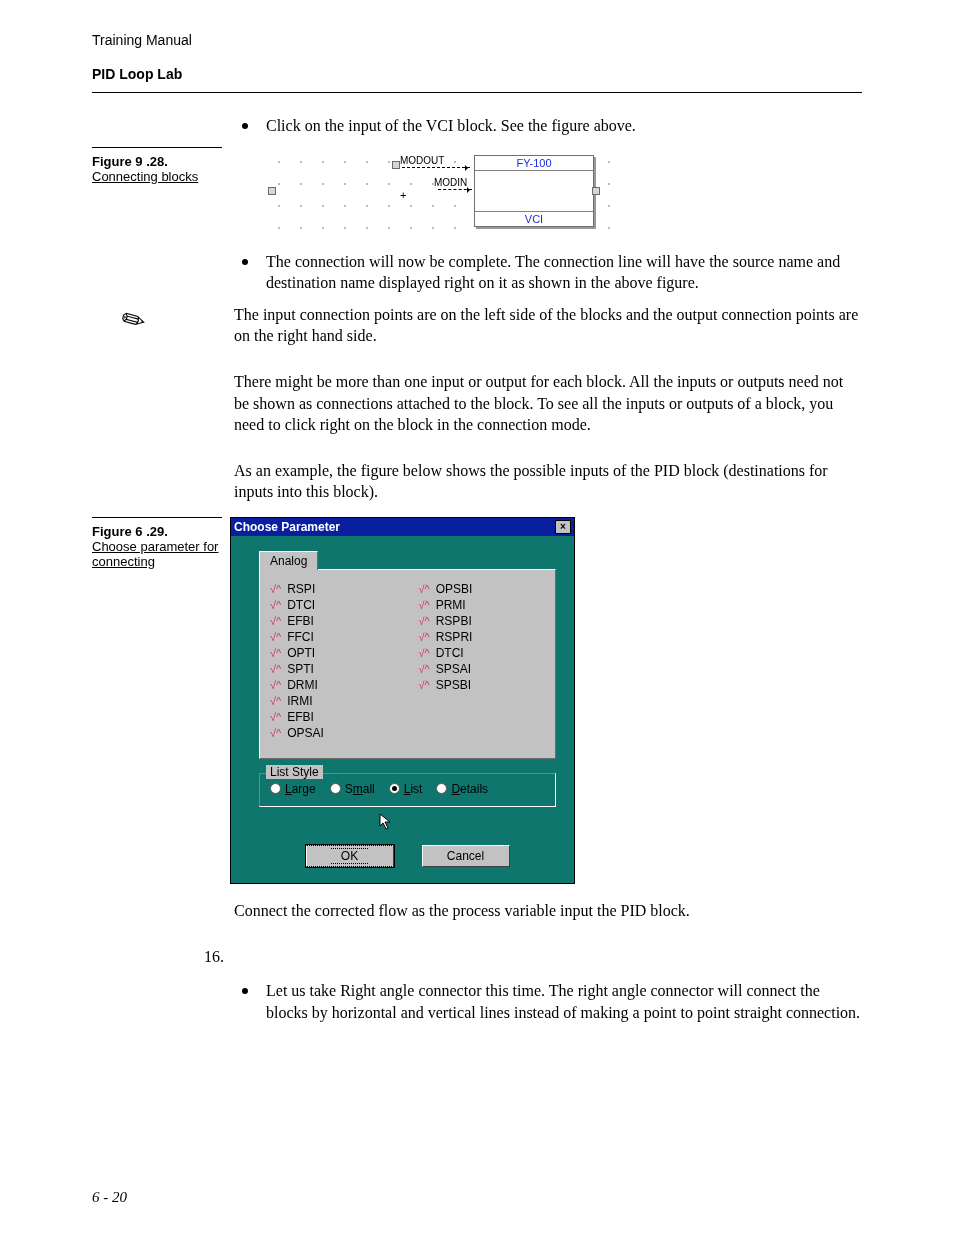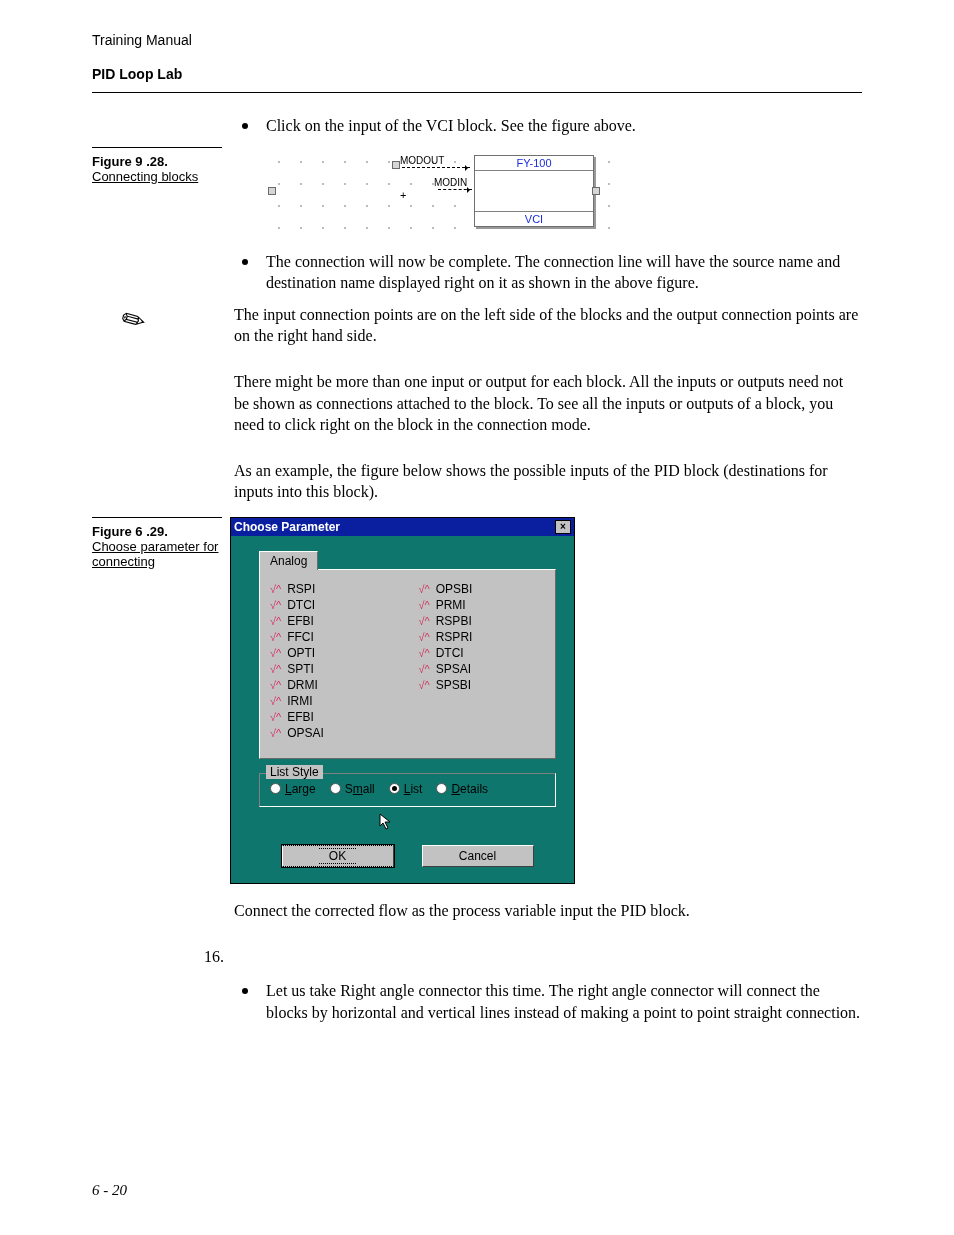--- a/index.html
+++ b/index.html
@@ -60,21 +60,21 @@
   .step-row {
     display: flex;
     align-items: flex-start;
     margin: 16px 0 10px 0;
   }
   .step-num { width: 44px; text-align: right; padding-right: 10px; margin-left: -54px; margin-top: 48px; }
   .step-body { flex: 1; line-height: 1.35; }
   .footer {
     position: absolute;
     left: 92px;
-    bottom: 36px;
+    bottom: 29px;
     font-style: italic;
     font-family: "Times New Roman", serif;
     font-size: 15px;
   }
 
   
   .diagram628 {
     width: 360px;
     height: 86px;
     position: relative;
@@ -257,21 +257,21 @@
   }
   .cursor-arrow svg { width: 14px; height: 18px; }
   .dlg-btn-row {
     display: flex;
     justify-content: center;
     gap: 28px;
     margin-top: 14px;
   }
   .dlg-btn {
     width: 78px;
-    padding: 3px 16px;
+    padding: 3px 4px;
     text-align: center;
     background: #c2c2c2;
     border-top: 1px solid #fff;
     border-left: 1px solid #fff;
     border-right: 1px solid #404040;
     border-bottom: 1px solid #404040;
     font-size: 12px;
   }
   .dlg-btn.default {
     outline: 1px solid #000;

